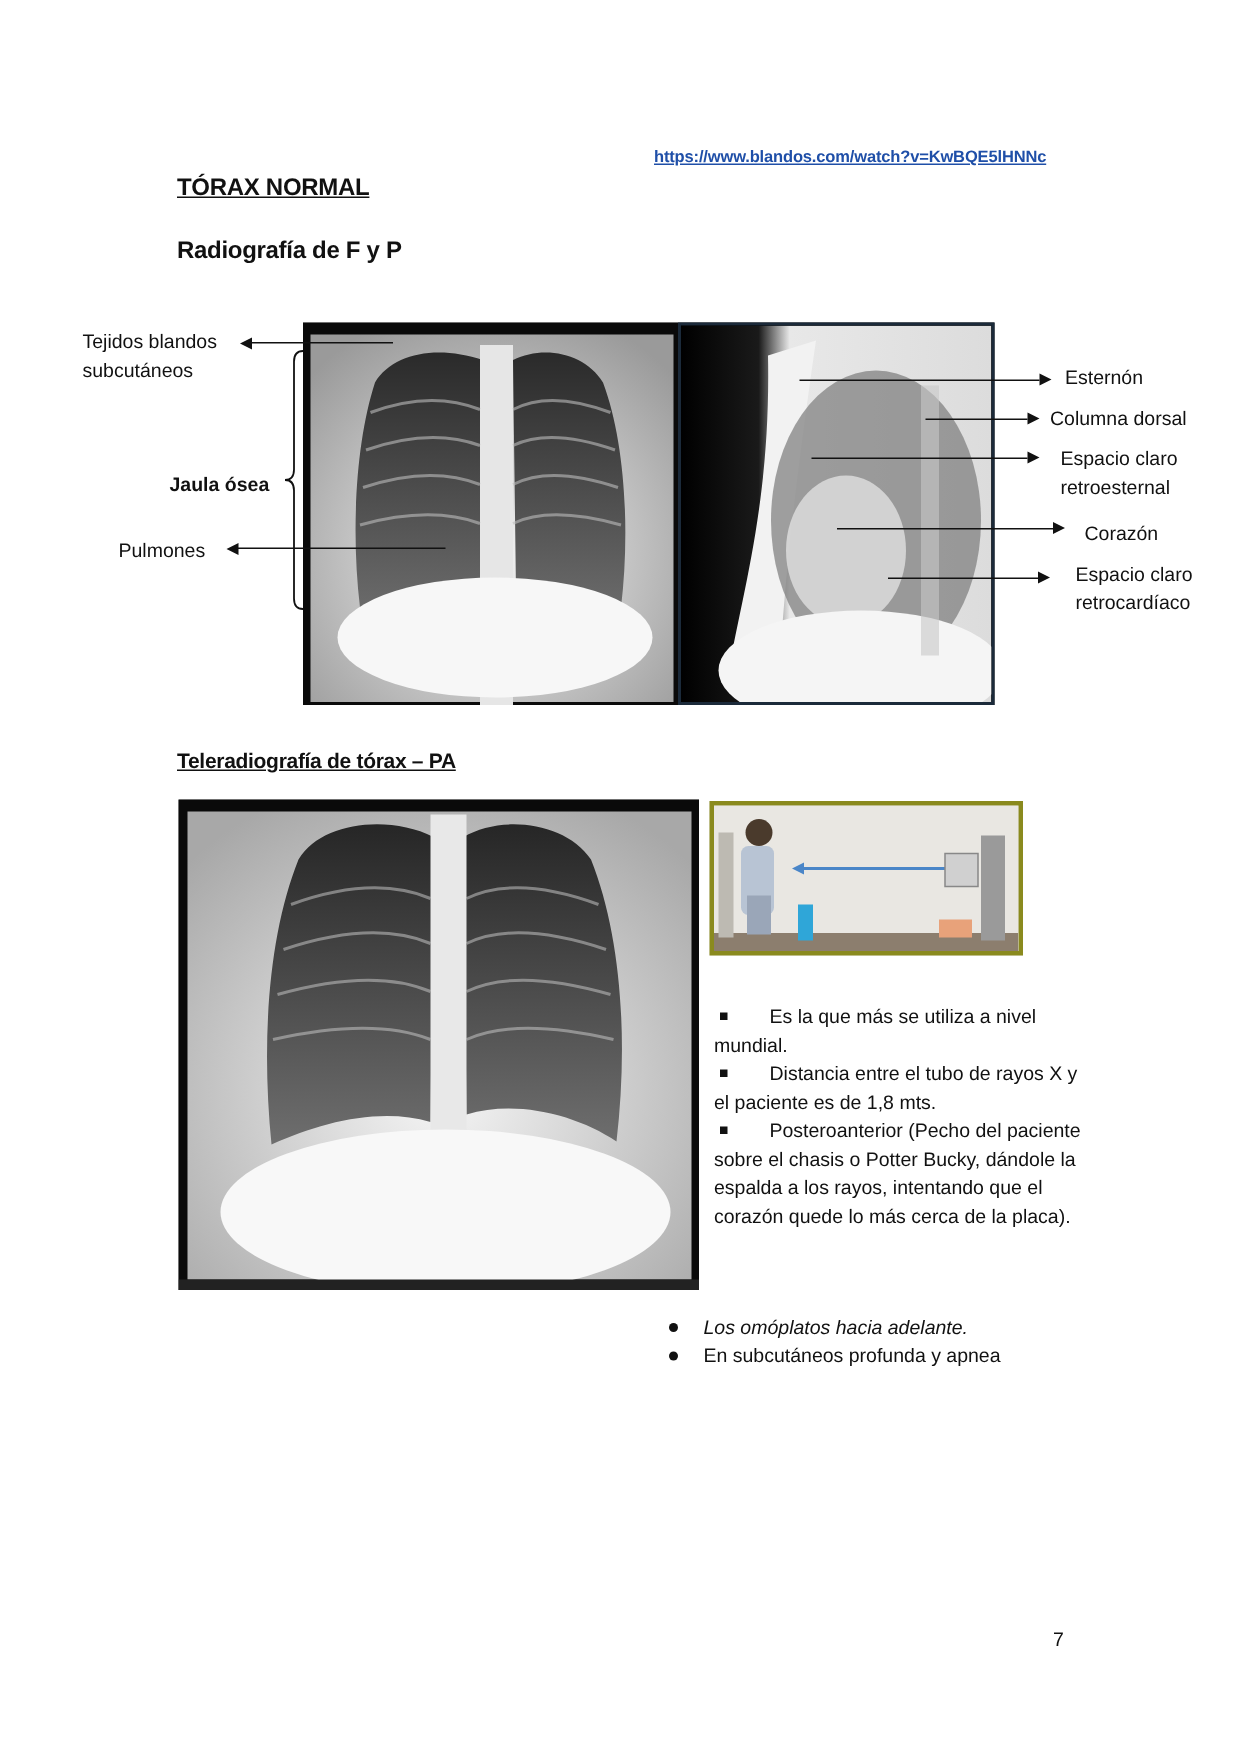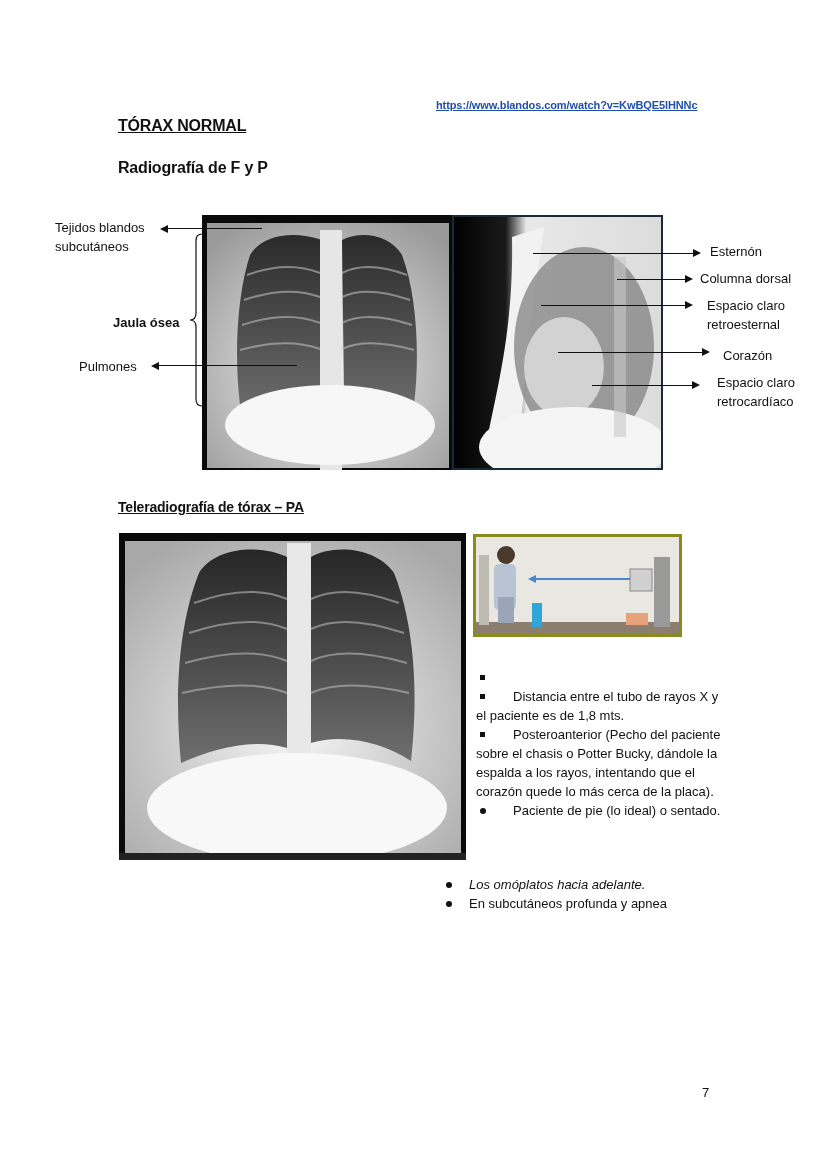--- a/index.html
+++ b/index.html
@@ -167,24 +167,23 @@
     <rect x="56" y="66" width="10" height="24" fill="#2fa6d8"></rect>
     <line x1="160" y1="42" x2="58" y2="42" stroke="#4a86c8" stroke-width="2"></line>
     <polygon points="52,42 60,38 60,46" fill="#4a86c8"></polygon>
     <rect x="154" y="32" width="22" height="22" fill="#d0d0d0" stroke="#888"></rect>
     <rect x="178" y="20" width="16" height="70" fill="#9a9a9a"></rect>
     <rect x="150" y="76" width="22" height="12" fill="#e8a27a"></rect>
   </svg>
 </div>
 
 <div class="abs bullets">
-  <p><span class="bul-sq"></span></p>
+  <p><span class="bul-sq"></span><span>Es la que más se utiliza a nivel mundial.</span></p>
   <p><span class="bul-sq"></span><span>Distancia entre el tubo de rayos X y el paciente es de 1,8 mts.</span></p>
   <p><span class="bul-sq"></span><span>Posteroanterior (Pecho del paciente sobre el chasis o Potter Bucky, dándole la espalda a los rayos, intentando que el corazón quede lo más cerca de la placa).</span></p>
-  <p><span class="bul-dot"></span><span>Paciente de pie (lo ideal) o sentado.</span></p>
 </div>
 
 <div class="abs outer-bul" style="top:875px;font-style:italic;">
   <span class="bul-dot"></span><span>Los omóplatos hacia adelante.</span>
 </div>
 <div class="abs outer-bul" style="top:894px;">
   <span class="bul-dot"></span><span>En subcutáneos profunda y apnea</span>
 </div>
 
 <div class="abs page-num">7</div>

